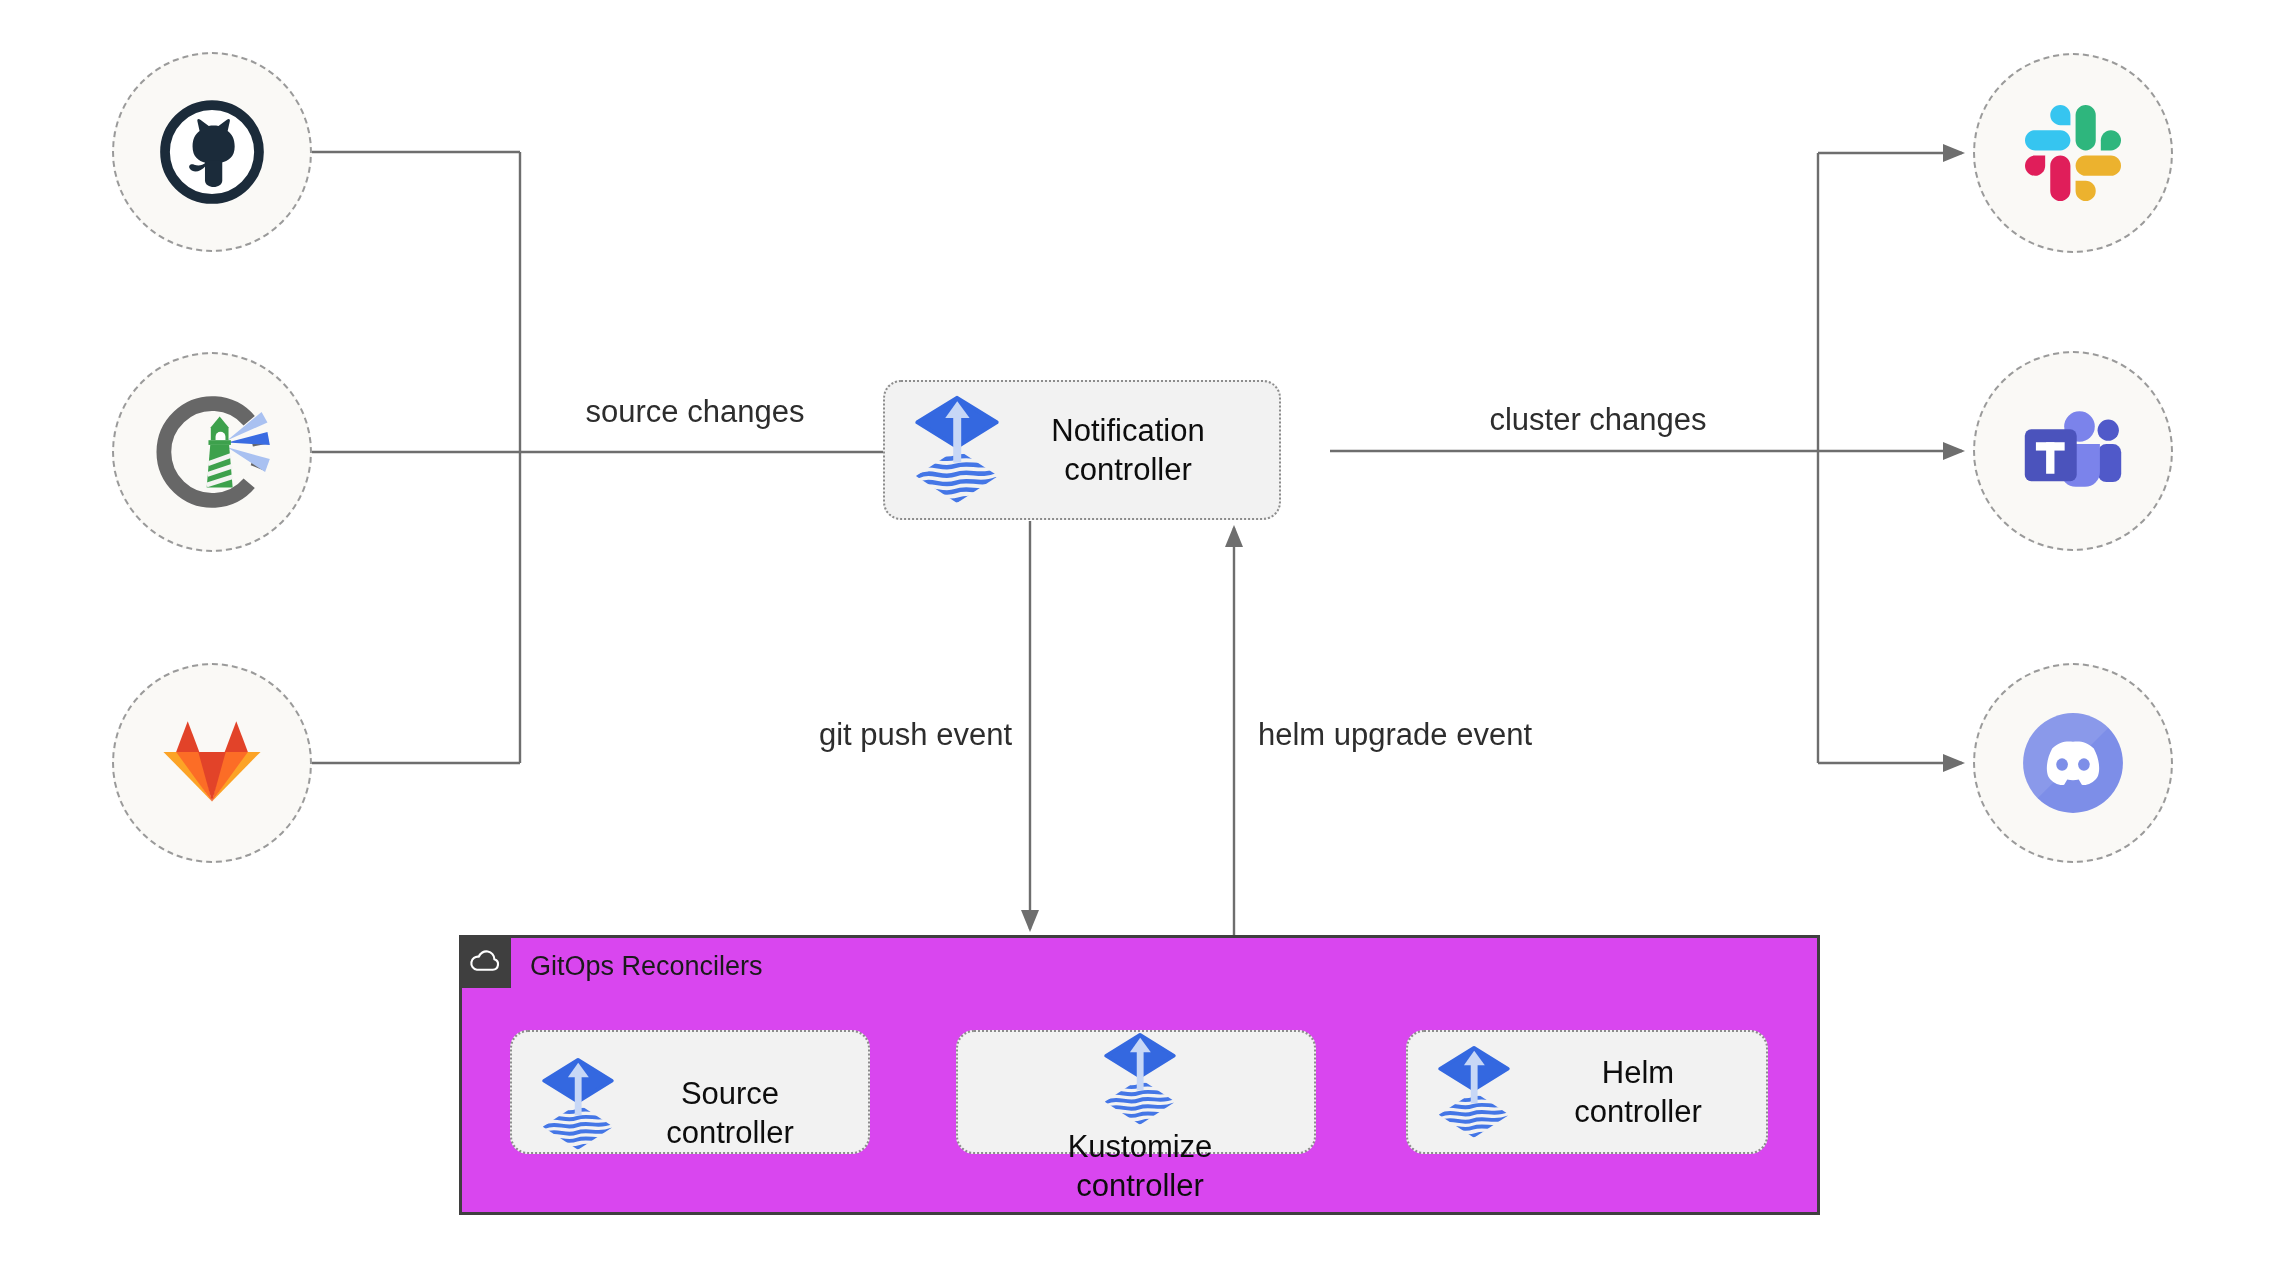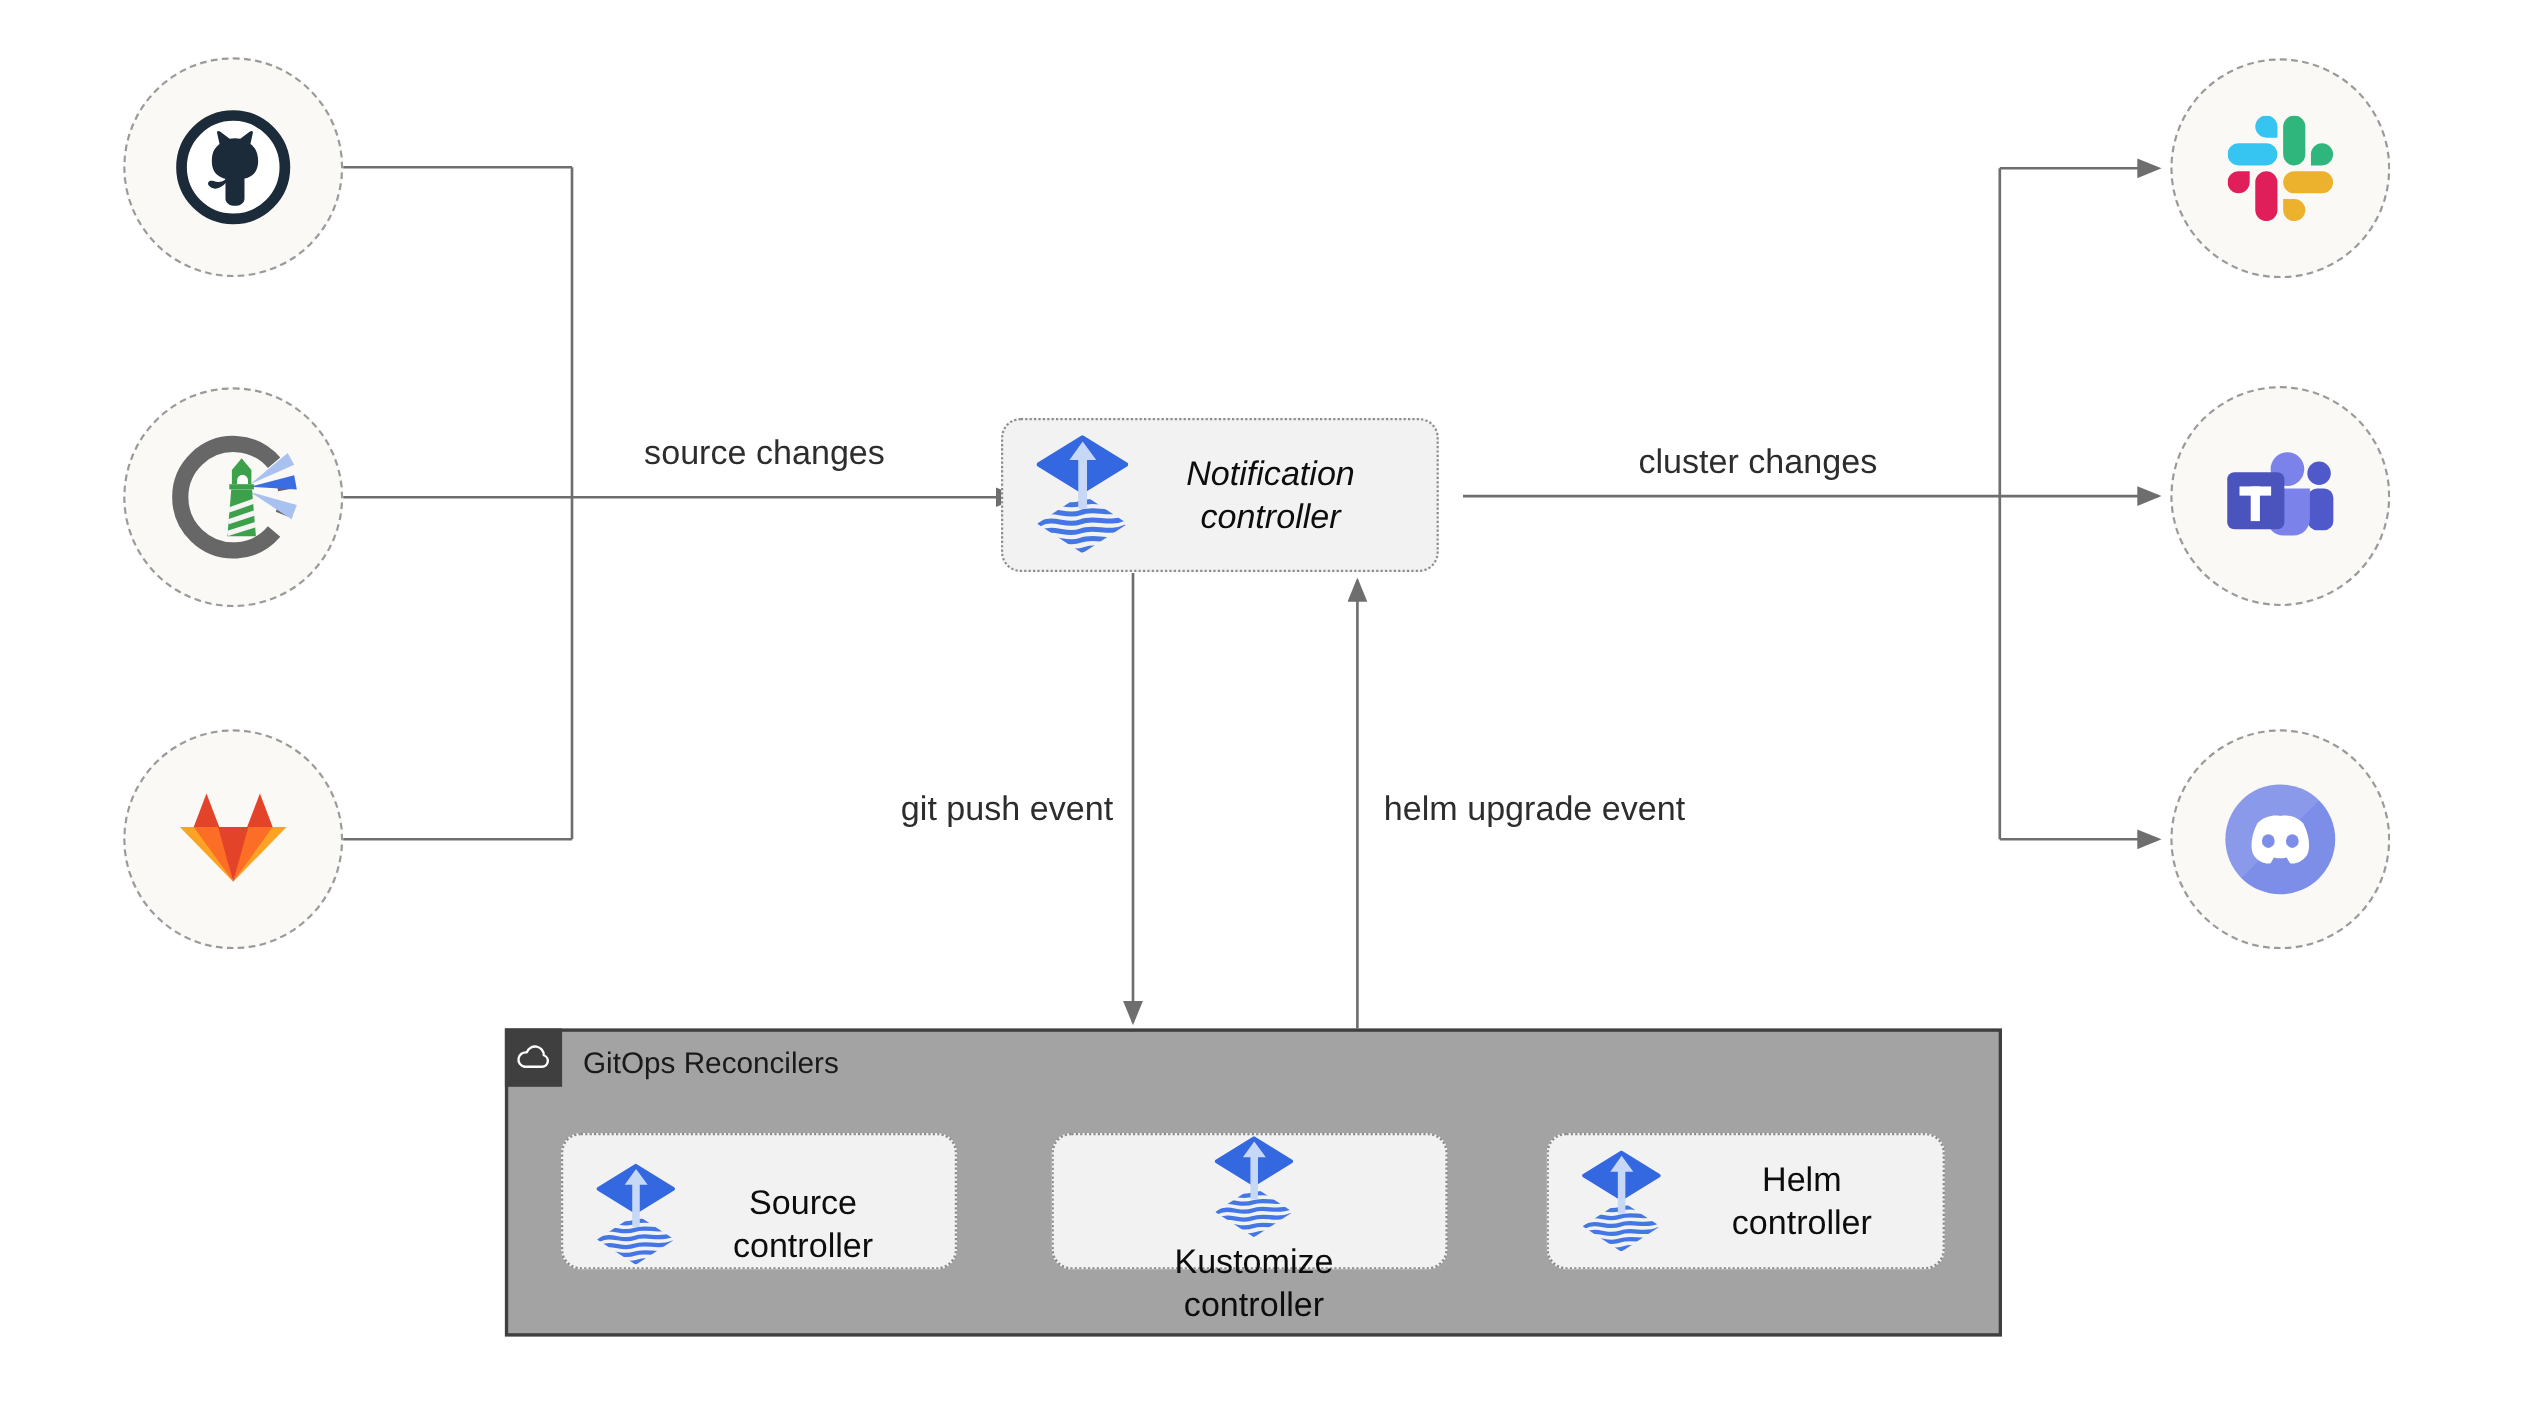--- a/index.html
+++ b/index.html
@@ -15,21 +15,21 @@
   }
   .ctrl-box{
     position:absolute;box-sizing:border-box;border:2px dotted #8c8c8c;border-radius:18px;
     background:#f2f2f2;display:flex;align-items:center;padding:0 22px 0 30px;
   }
   .ctrl-box .flux{flex:0 0 auto;}
   .ctrl-label{flex:1 1 auto;text-align:center;color:#0d0d0d;font-size:31px;line-height:39px;}
   .edge-label{position:absolute;color:#2d2d2d;font-size:31px;white-space:nowrap;}
   .group-box{
     position:absolute;left:459px;top:935px;width:1361px;height:280px;box-sizing:border-box;
-    border:3px solid #3f3f3f;background:#a3a3a3;
+    border:3px solid #3f3f3f;background:#d946ef;
   }
   .group-tab{
     position:absolute;left:-3px;top:-3px;width:52px;height:53px;background:#3f3f3f;
     display:flex;align-items:center;justify-content:center;
   }
   .group-title{position:absolute;left:68px;top:13px;font-size:27px;color:#1a1a1a;white-space:nowrap;}
   .hidden-defs{position:absolute;width:0;height:0;overflow:hidden;}
 </style>
 </head>
 <body>
@@ -178,21 +178,21 @@
     <svg width="102" height="93">
         <use href="#sym-teams"></use>
       </svg>
   </div>
   <div class="node" style="left:1973px;top:663px;">
     <svg width="104" height="104">
         <use href="#sym-discord"></use>
       </svg>
   </div>
 
-  <div class="ctrl-box" style="left:910px;top:380px;width:398px;height:140px;font-style:italic;">
+  <div class="ctrl-box" style="left:883px;top:380px;width:398px;height:140px;">
     <svg class="flux" width="84" height="110">
         <use href="#sym-flux"></use>
       </svg>
     <div class="ctrl-label">
       <div>Notification</div>
       <div>controller</div>
     </div>
   </div>
 
   <div class="edge-label" style="left:695px;top:412px;transform:translate(-50%,-50%);">source changes</div>

